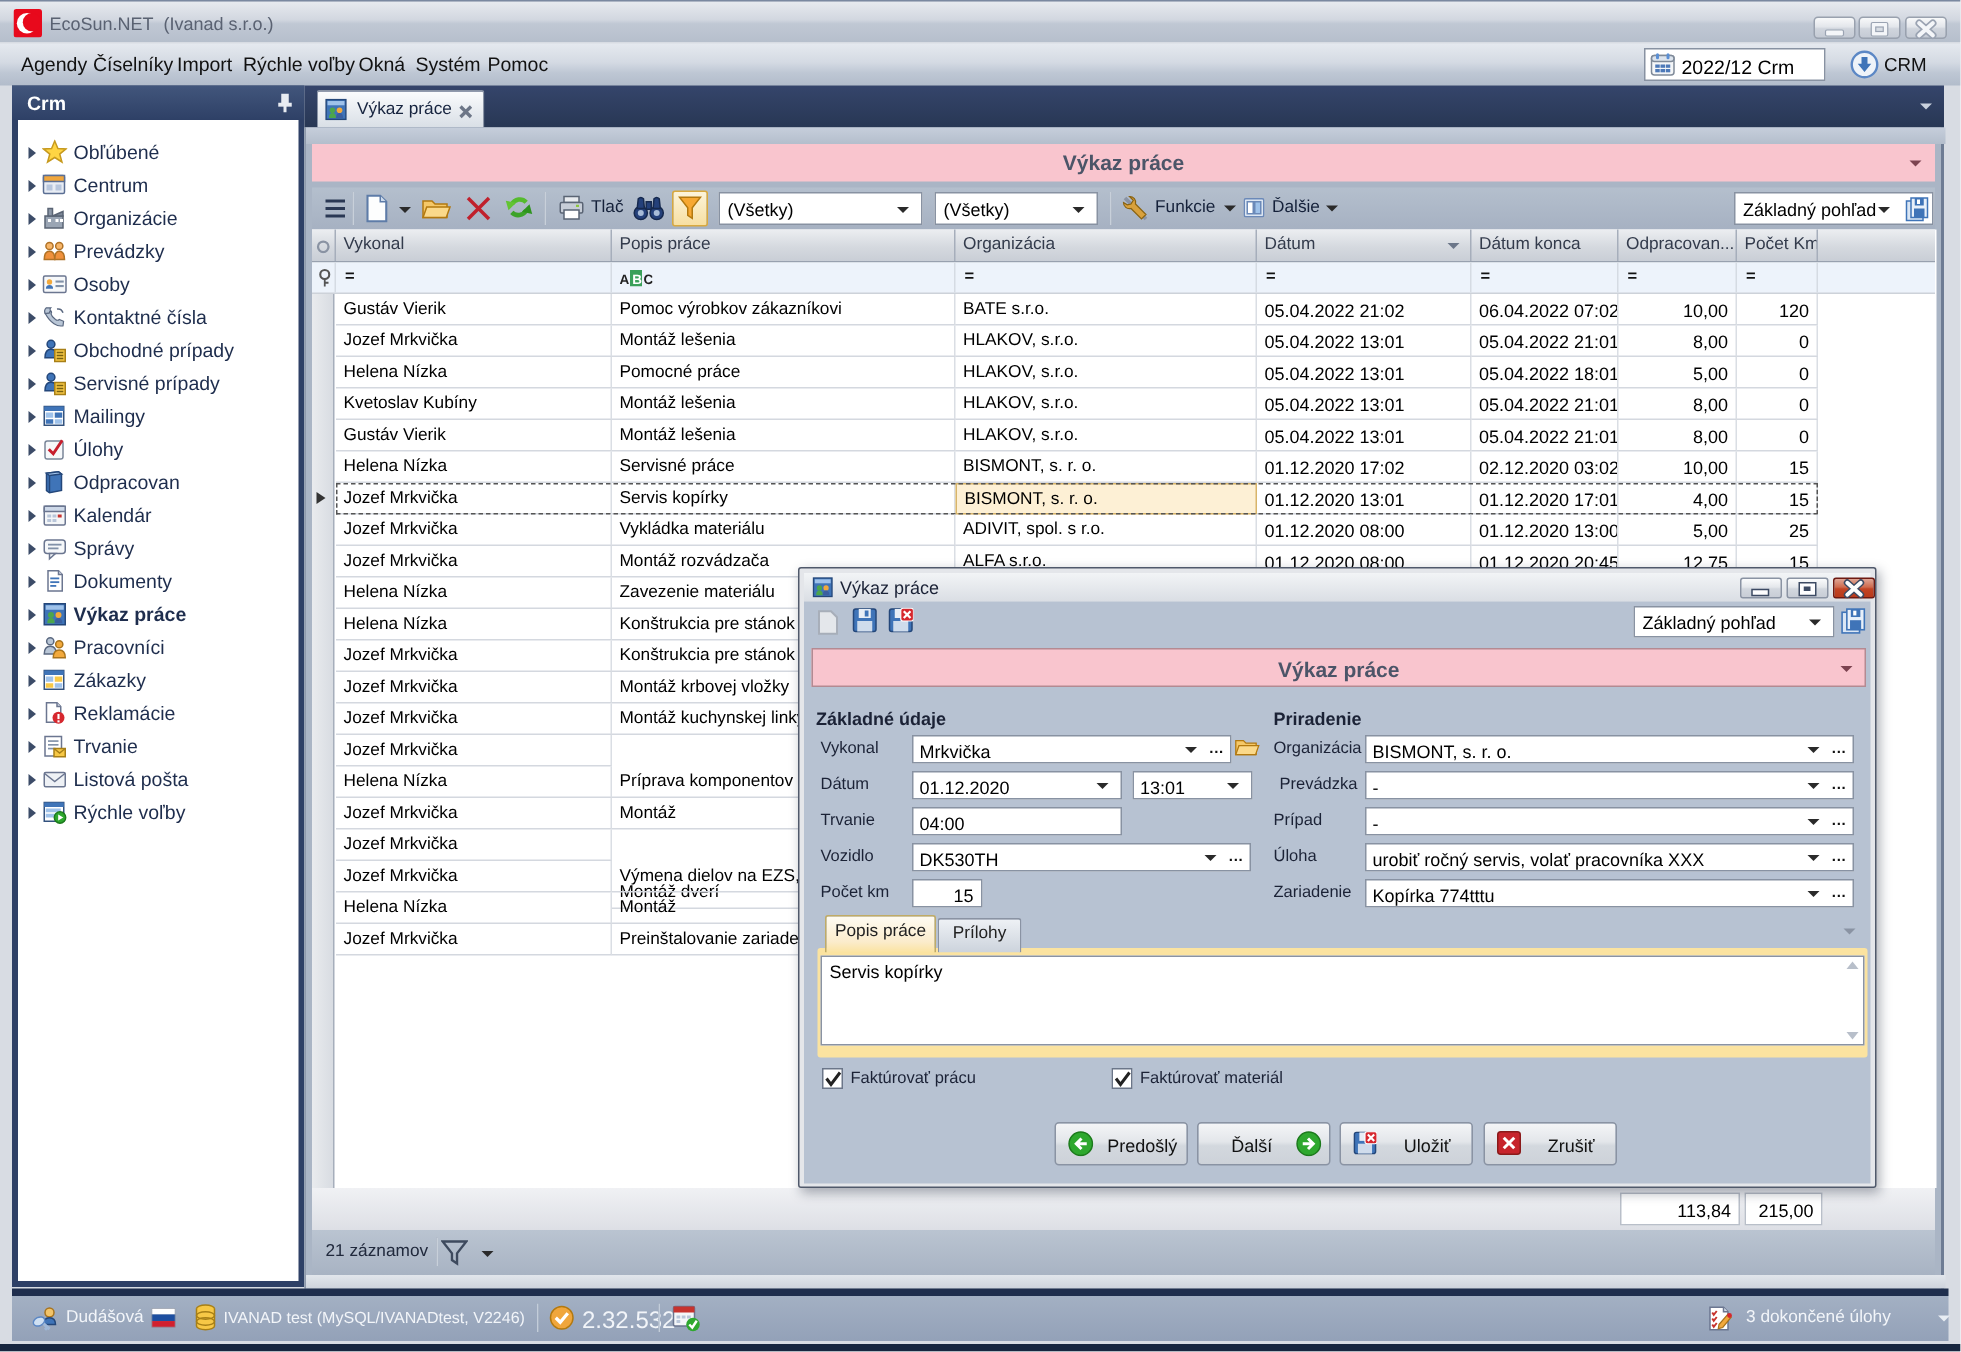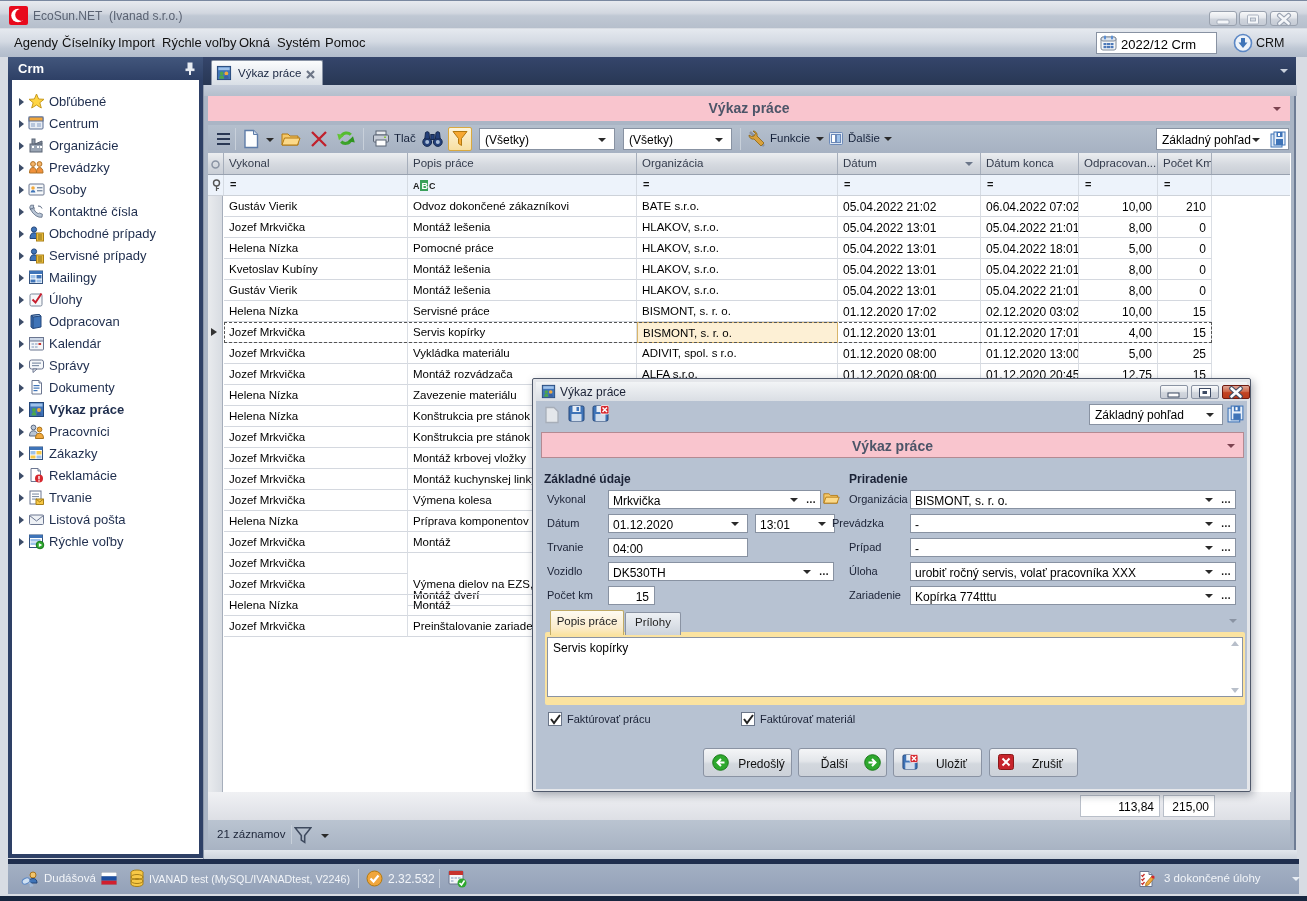--- a/index.html
+++ b/index.html
@@ -556,26 +556,26 @@
           </div>
 <div class="gf" style="left:871px;width:79px">
             <span class="eq">=</span>
           </div>
 <div class="gf" style="left:950px;width:54px">
             <span class="eq">=</span>
           </div>
 </div>
 <div class="grow" style="top:43px">
 <div class="gc" style="left:16px;width:184px;">Gustáv Vierik</div>
-<div class="gc" style="left:200px;width:229px;">Odvoz dokončené zákazníkovi</div>
+<div class="gc" style="left:200px;width:229px;">Pomoc výrobkov zákazníkovi</div>
 <div class="gc" style="left:429px;width:201px;">BATE s.r.o.</div>
 <div class="gc dt" style="left:630px;width:143px;">05.04.2022 21:02</div>
 <div class="gc dt" style="left:773px;width:98px;">06.04.2022 07:02</div>
 <div class="gc num dt" style="left:871px;width:79px;">10,00</div>
-<div class="gc num dt" style="left:950px;width:54px;">210</div>
+<div class="gc num dt" style="left:950px;width:54px;">120</div>
 </div>
 <div class="grow" style="top:64px">
 <div class="gc" style="left:16px;width:184px;">Jozef Mrkvička</div>
 <div class="gc" style="left:200px;width:229px;">Montáž lešenia</div>
 <div class="gc" style="left:429px;width:201px;">HLAKOV, s.r.o.</div>
 <div class="gc dt" style="left:630px;width:143px;">05.04.2022 13:01</div>
 <div class="gc dt" style="left:773px;width:98px;">05.04.2022 21:01</div>
 <div class="gc num dt" style="left:871px;width:79px;">8,00</div>
 <div class="gc num dt" style="left:950px;width:54px;">0</div>
 </div>
@@ -684,21 +684,20 @@
 <div class="gc" style="left:16px;width:184px;">Jozef Mrkvička</div>
 <div class="gc" style="left:200px;width:229px;">Montáž kuchynskej linky</div>
 <div class="gc" style="left:429px;width:201px;">ADIVIT, spol. s r.o.</div>
 <div class="gc dt" style="left:630px;width:143px;">24.11.2020 08:02</div>
 <div class="gc dt" style="left:773px;width:98px;">24.11.2020 18:02</div>
 <div class="gc num dt" style="left:871px;width:79px;">10,00</div>
 <div class="gc num dt" style="left:950px;width:54px;">25</div>
 </div>
 <div class="grow" style="top:337px">
 <div class="gc" style="left:16px;width:184px;">Jozef Mrkvička</div>
-<div class="gc" style="left:200px;width:229px;">Výmena kolesa</div>
 <div class="gc" style="left:429px;width:201px;">ALFA s.r.o.</div>
 <div class="gc dt" style="left:630px;width:143px;">23.11.2020 10:02</div>
 <div class="gc dt" style="left:773px;width:98px;">23.11.2020 12:02</div>
 <div class="gc num dt" style="left:871px;width:79px;">2,00</div>
 <div class="gc num dt" style="left:950px;width:54px;">10</div>
 </div>
 <div class="grow" style="top:358px">
 <div class="gc" style="left:16px;width:184px;">Helena Nízka</div>
 <div class="gc" style="left:200px;width:229px;">Príprava komponentov</div>
 <div class="gc" style="left:429px;width:201px;">ALFA s.r.o.</div>
@@ -787,21 +786,21 @@
       <path d="M1 3.5 L1 15 A6 2.5 0 0 0 13 15 L13 3.5" fill="#f7c846" stroke="#a77f17"></path>
       <ellipse cx="7" cy="8" rx="6" ry="2.5" fill="none" stroke="#a77f17"></ellipse>
       <ellipse cx="7" cy="12" rx="6" ry="2.5" fill="none" stroke="#a77f17"></ellipse>
     </svg>
 <span class="it" style="left:141px;font-size:10.7px;top:9px">IVANAD test (MySQL/IVANADtest, V2246)</span>
 <div class="ssep" style="left:350px"></div>
 <svg style="left:358px;top:6px" width="17" height="17" viewBox="0 0 17 17">
       <circle cx="8.5" cy="8.5" r="7.5" fill="#f0a63c" stroke="#b3790f"></circle>
       <path d="M4.5 8.5 L7.5 11.5 L12.5 5.5" fill="none" stroke="#fff" stroke-width="2.2"></path>
     </svg>
-<span class="it" style="left:380px;font-size:12px">2.32.532</span>
+<span class="it" style="left:380px;font-size:16px">2.32.532</span>
 <div class="ssep" style="left:431px"></div>
 <svg style="left:440px;top:5px" width="19" height="19" viewBox="0 0 19 19">
       <rect x="1" y="2" width="14" height="13" rx="1" fill="#f4f6f8" stroke="#6b7690"></rect>
       <rect x="1" y="2" width="14" height="4" fill="#c7332e"></rect>
       <g fill="#b9c6d9">
         <rect x="3" y="8" width="2.5" height="2"></rect>
         <rect x="6.5" y="8" width="2.5" height="2"></rect>
         <rect x="10" y="8" width="2.5" height="2"></rect>
         <rect x="3" y="11" width="2.5" height="2"></rect>
       </g>
@@ -898,21 +897,21 @@
 <div class="fld" style="left:72px;top:113px;width:140px;">01.12.2020<div class="cda" style="right:8px;top:7px"></div></div>
 <div class="fld" style="left:219px;top:113px;width:80px;">13:01<div class="cda" style="right:8px;top:7px"></div></div>
 <div class="lbl" style="left:11px;top:140px">Trvanie</div>
 <div class="fld" style="left:72px;top:137px;width:140px;">04:00</div>
 <div class="lbl" style="left:11px;top:164px">Vozidlo</div>
 <div class="fld" style="left:72px;top:161px;width:226px;">DK530TH<div class="cda" style="right:22px;top:7px"></div><div class="dots" style="right:4px;top:3px">...</div></div>
 <div class="lbl" style="left:11px;top:188px">Počet km</div>
 <div class="fld" style="left:72px;top:185px;width:47px;text-align:right;padding-right:5px;">15</div>
 <div class="lbl" style="left:313px;top:92px">Organizácia</div>
 <div class="fld" style="left:374px;top:89px;width:326px;">BISMONT, s. r. o.<div class="cda" style="right:22px;top:7px"></div><div class="dots" style="right:4px;top:3px">...</div></div>
-<div class="lbl" style="left:296px;top:116px">Prevádzka</div>
+<div class="lbl" style="left:317px;top:116px">Prevádzka</div>
 <div class="fld" style="left:374px;top:113px;width:326px;">-<div class="cda" style="right:22px;top:7px"></div><div class="dots" style="right:4px;top:3px">...</div></div>
 <div class="lbl" style="left:313px;top:140px">Prípad</div>
 <div class="fld" style="left:374px;top:137px;width:326px;">-<div class="cda" style="right:22px;top:7px"></div><div class="dots" style="right:4px;top:3px">...</div></div>
 <div class="lbl" style="left:313px;top:164px">Úloha</div>
 <div class="fld" style="left:374px;top:161px;width:326px;">urobiť ročný servis, volať pracovníka XXX<div class="cda" style="right:22px;top:7px"></div><div class="dots" style="right:4px;top:3px">...</div></div>
 <div class="lbl" style="left:313px;top:188px">Zariadenie</div>
 <div class="fld" style="left:374px;top:185px;width:326px;">Kopírka 774tttu<div class="cda" style="right:22px;top:7px"></div><div class="dots" style="right:4px;top:3px">...</div></div>
 <div style="position:absolute;left:9px;top:231px;width:700px;height:73px;background:#fbe3a0;border-radius:2px"></div>
 <div style="position:absolute;left:14px;top:209px;width:74px;height:25px;background:linear-gradient(#fefbf2,#fbeccc 70%,#fbe3a0);border:1px solid #c0ab66;border-bottom:none;border-radius:2px 2px 0 0">
         <div style="position:absolute;left:0;right:0;top:4px;text-align:center;font-size:11.5px;color:#222">Popis práce</div>

